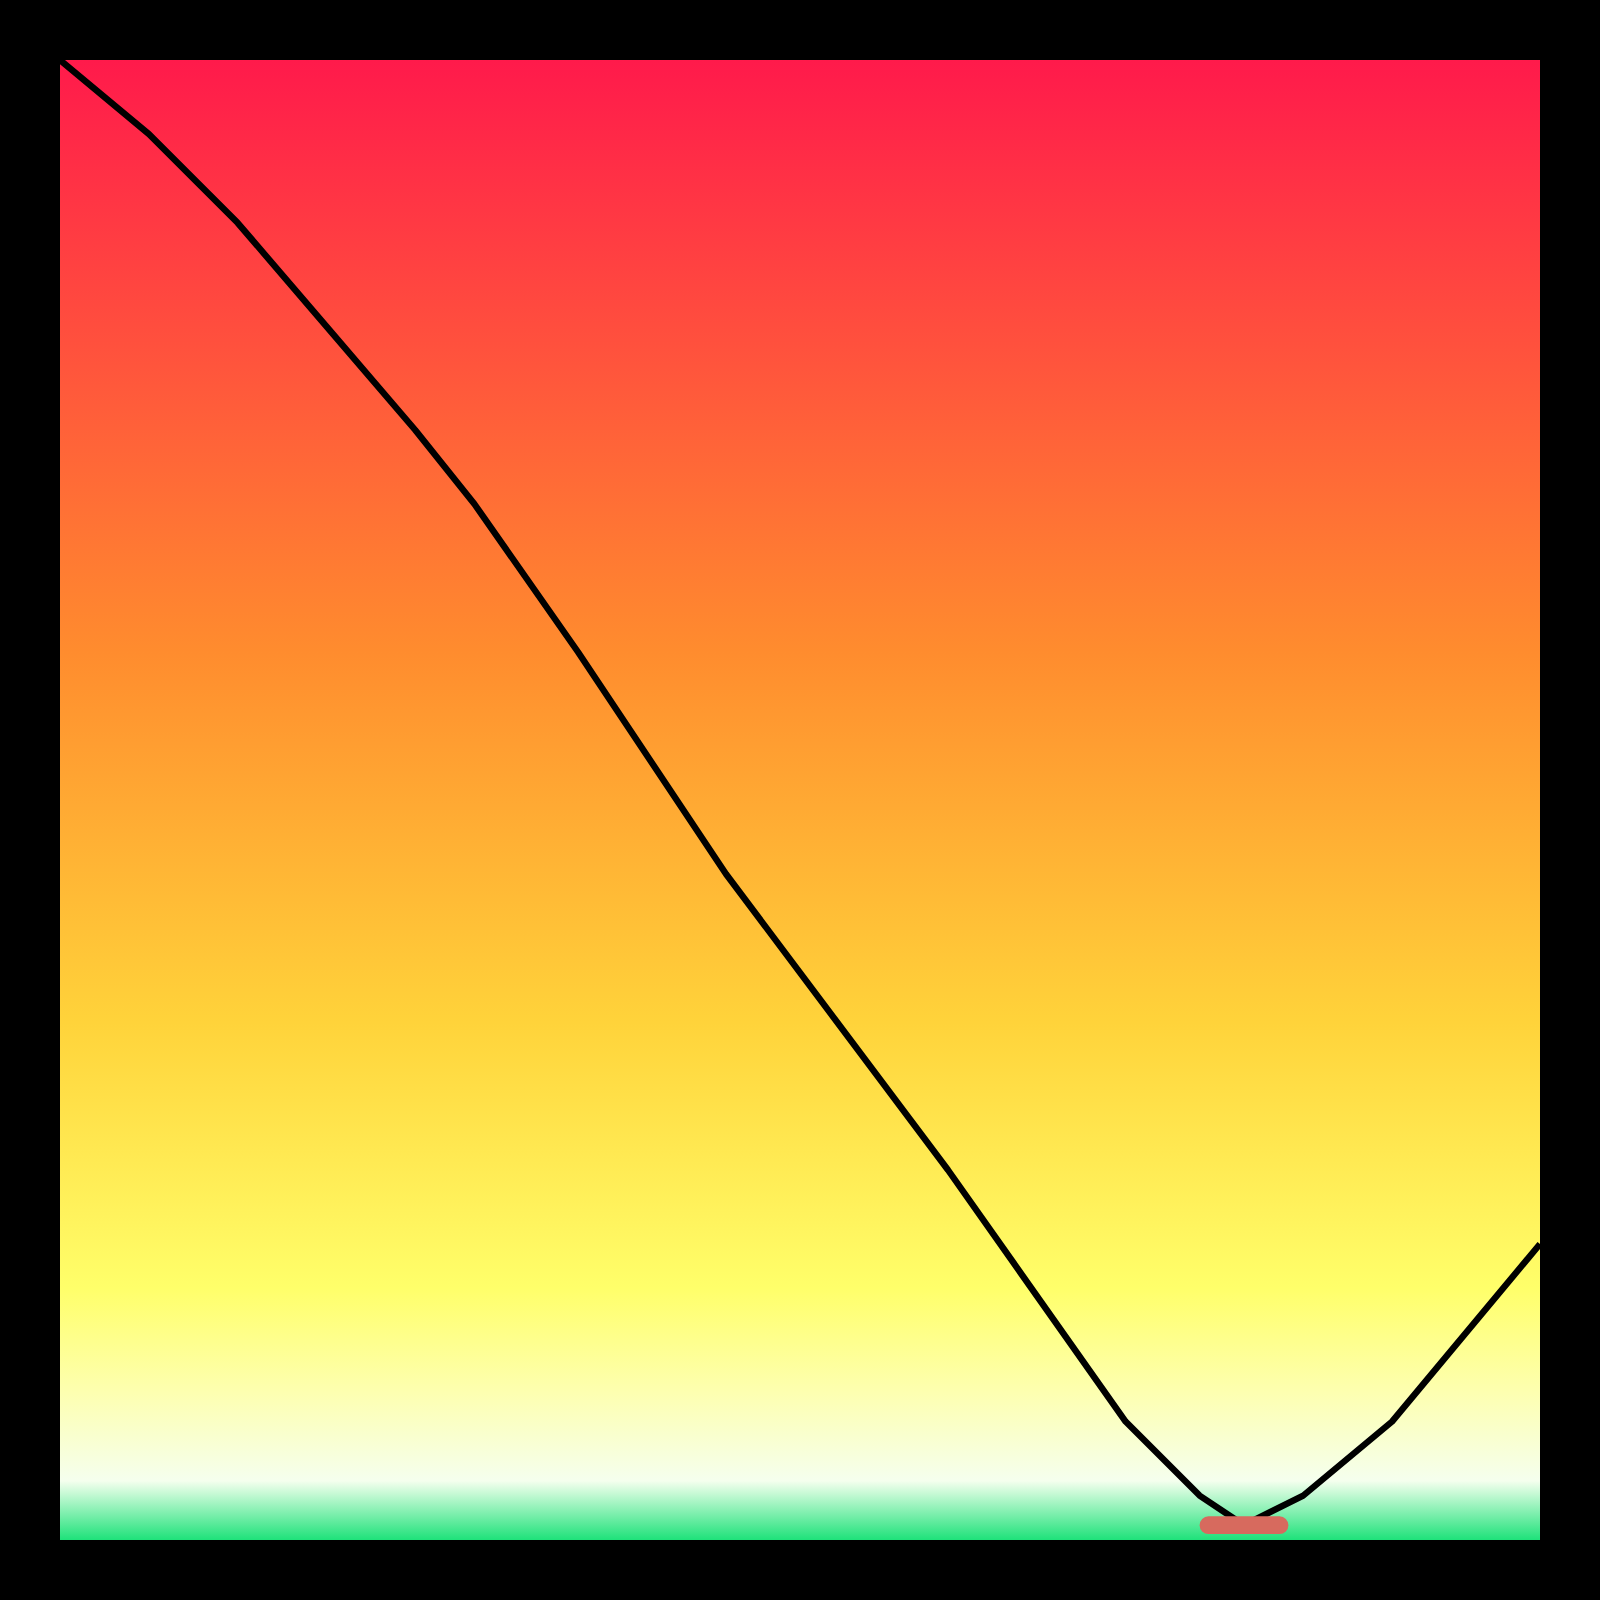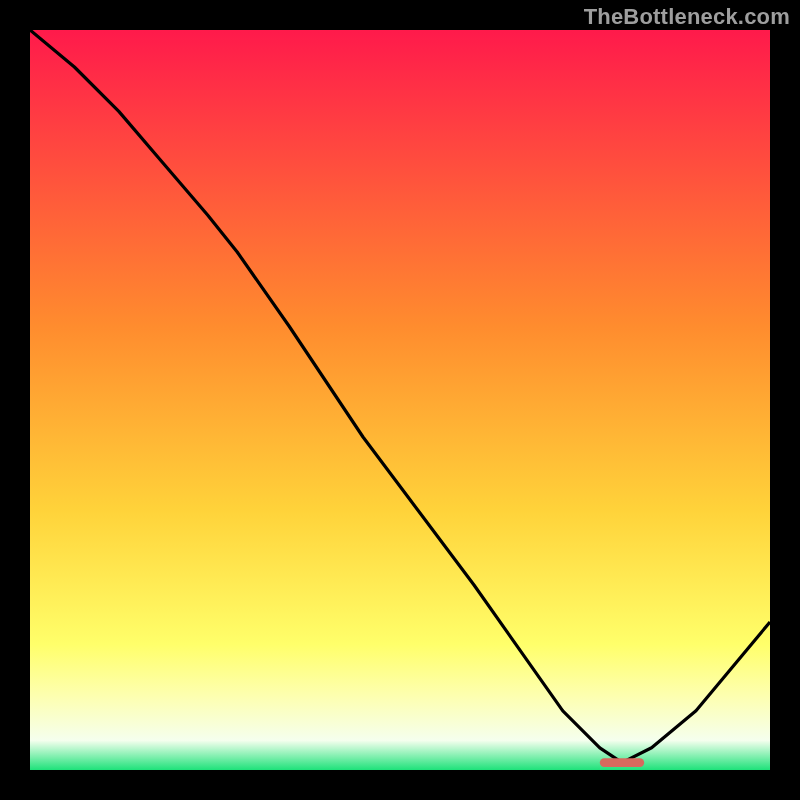--- a/index.html
+++ b/index.html
@@ -38,21 +38,20 @@
     display: block;
     width: 100%;
     height: 100%;
   }
 </style>
 </head>
 <body>
 
 <div class="frame">
 
-  <div class="watermark">TheBottleneck.com</div>
 
   <div class="plot-area">
     <svg viewBox="0 0 100 100" preserveAspectRatio="none">
       <defs>
         <linearGradient id="bg-grad" x1="0" y1="0" x2="0" y2="1">
 
         <stop offset="0%" stop-color="#ff1a4b"></stop>
             <stop offset="40%" stop-color="#ff8c2e"></stop>
             <stop offset="65%" stop-color="#ffd33a"></stop>
             <stop offset="83%" stop-color="#ffff6a"></stop>

